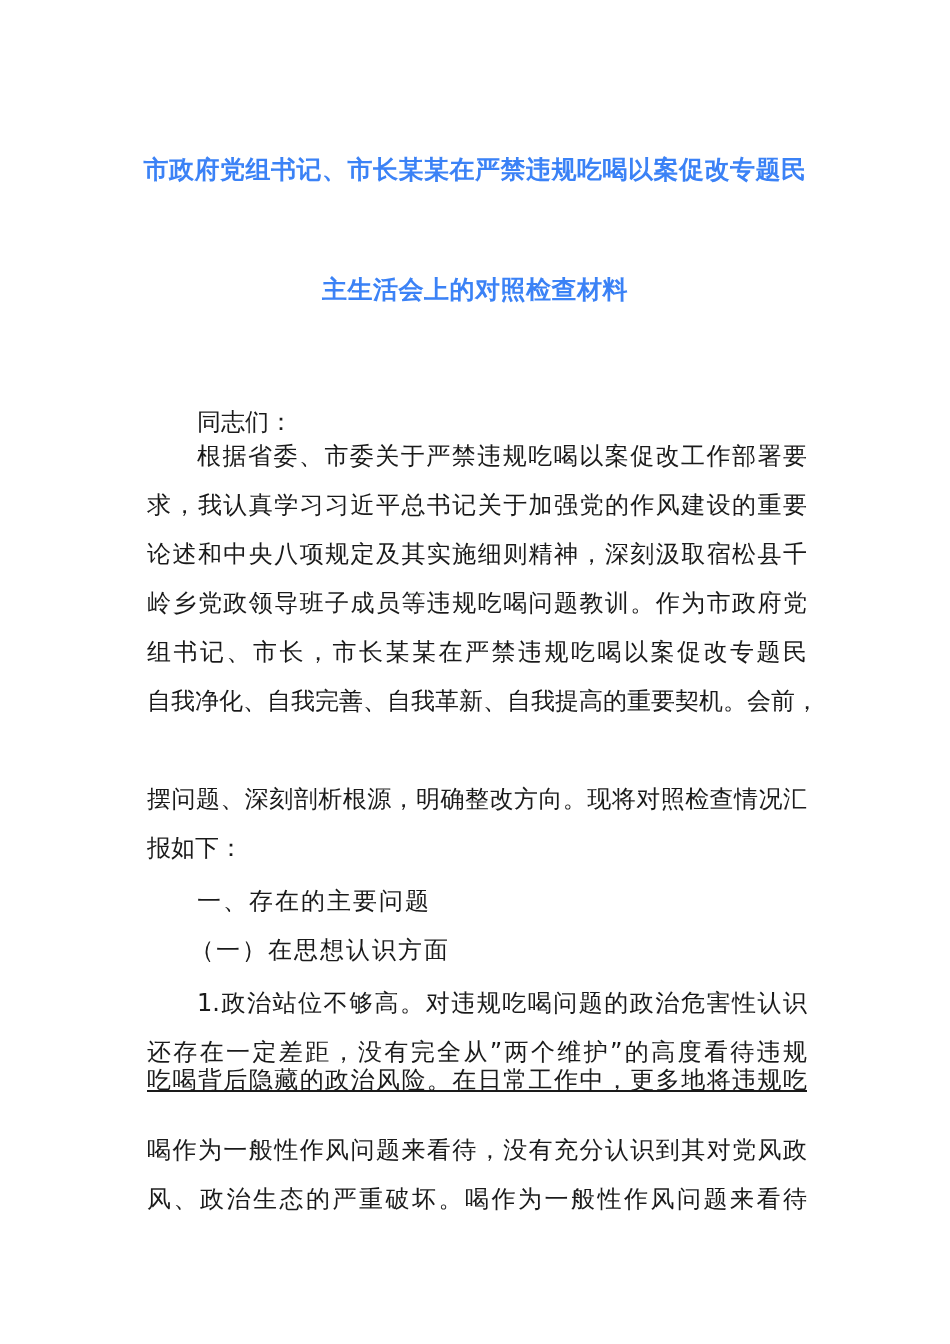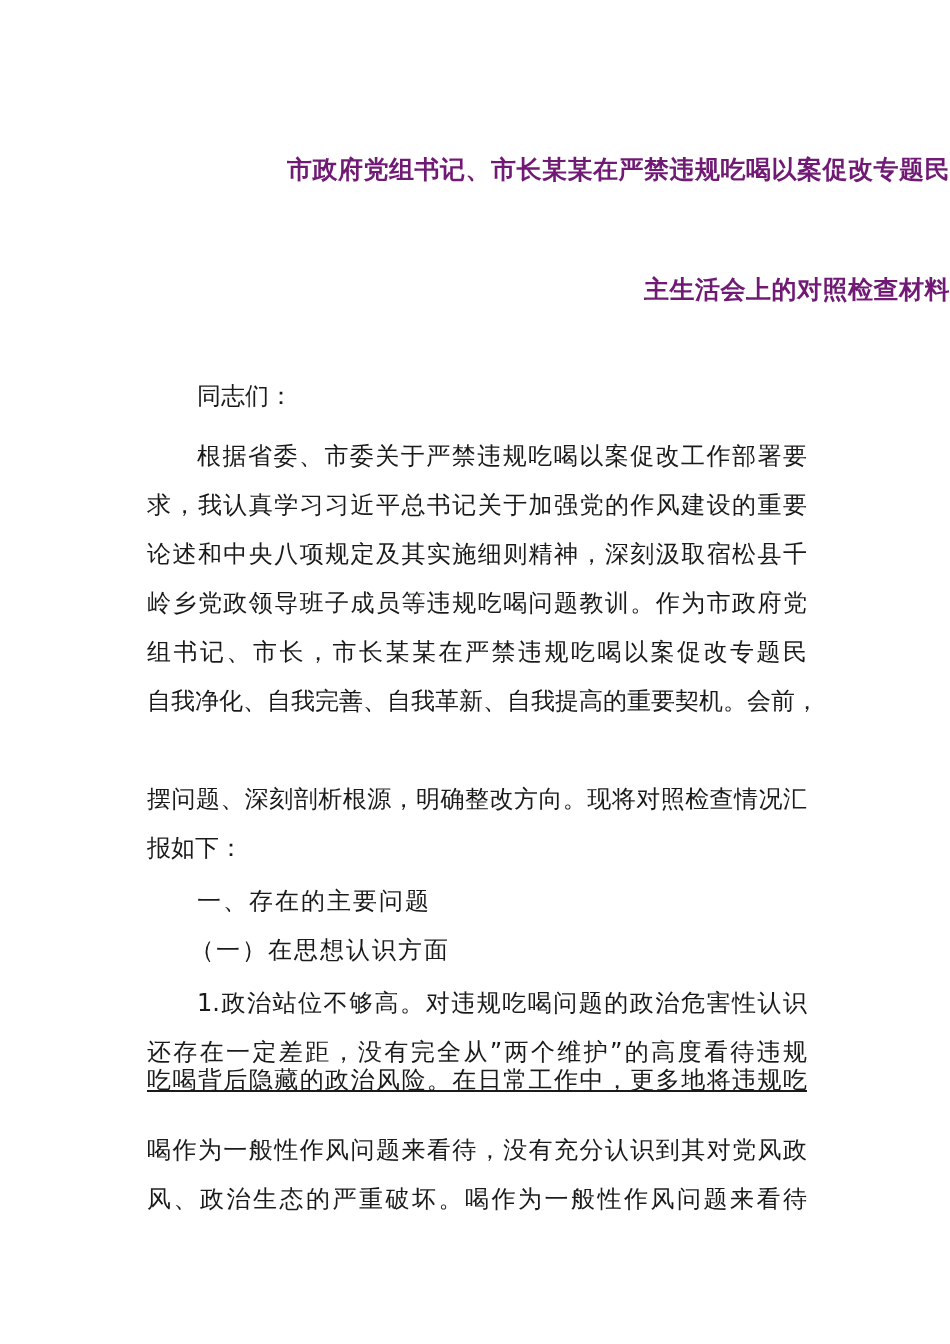--- a/index.html
+++ b/index.html
@@ -1,21 +1,21 @@
 <!DOCTYPE html>
 <html><head>
   <meta charset="utf-8">
   <style>
     html, body { margin: 0; padding: 0; background: #ffffff; }
     body { width: 950px; height: 1344px; position: relative; overflow: hidden; }
     .page { position: absolute; left: 0; top: 0; width: 950px; height: 1344px; background: #ffffff; }
     .title-line {
-      position: absolute; left: 0; width: 950px; text-align: right;
+      position: absolute; left: 0; width: 950px; text-align: center;
       font-family: "DejaVu Serif", "Liberation Serif", serif;
-      font-weight: bold; font-size: 25px; color: #701a75; letter-spacing: 0.5px;
+      font-weight: bold; font-size: 25px; color: #3b82f6; letter-spacing: 0.5px;
       line-height: 32px; height: 32px; white-space: nowrap;
     }
     .line {
       position: absolute; left: 147px; width: 660px;
       font-family: "DejaVu Sans", "Liberation Sans", sans-serif;
       font-size: 24px; color: #1a1a1a; line-height: 32px; height: 32px;
       white-space: nowrap; text-align: justify; text-align-last: justify;
       letter-spacing: 0px;
     }
     .line.indent { left: 197px; width: 610px; }
@@ -24,21 +24,21 @@
     .line.subheading { left: 190px; text-align: left; text-align-last: left; letter-spacing: 2px; }
   </style>
 </head>
 <body>
 
 <div class="page">
 
   <div class="title-line" style="top:154px;">市政府党组书记、市长某某在严禁违规吃喝以案促改专题民</div>
   <div class="title-line" style="top:274px;">主生活会上的对照检查材料</div>
 
-  <div class="line indent short" style="top:380px;">同志们：</div>
+  <div class="line indent short" style="top:406px;">同志们：</div>
 
   <div class="line indent" style="top:440px;">根据省委、市委关于严禁违规吃喝以案促改工作部署要</div>
   <div class="line" style="top:489px;">求，我认真学习习近平总书记关于加强党的作风建设的重要</div>
   <div class="line" style="top:538px;">论述和中央八项规定及其实施细则精神，深刻汲取宿松县千</div>
   <div class="line" style="top:587px;">岭乡党政领导班子成员等违规吃喝问题教训。作为市政府党</div>
   <div class="line" style="top:636px;">组书记、市长，市长某某在严禁违规吃喝以案促改专题民</div>
   <div class="line" style="top:685px;">自我净化、自我完善、自我革新、自我提高的重要契机。会前，</div>
   <div class="line" style="top:783px;">摆问题、深刻剖析根源，明确整改方向。现将对照检查情况汇</div>
   <div class="line short" style="top:832px;">报如下：</div>
 

